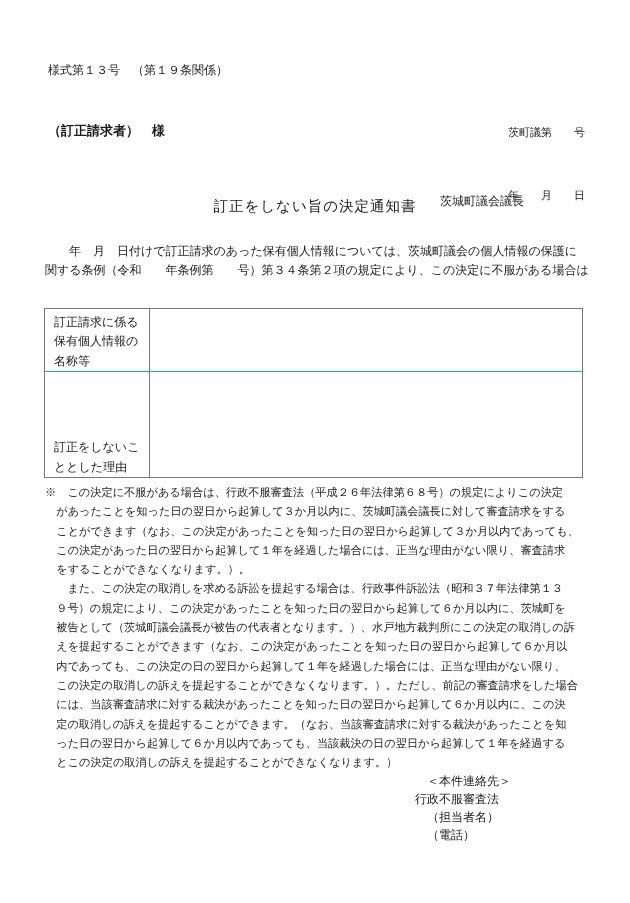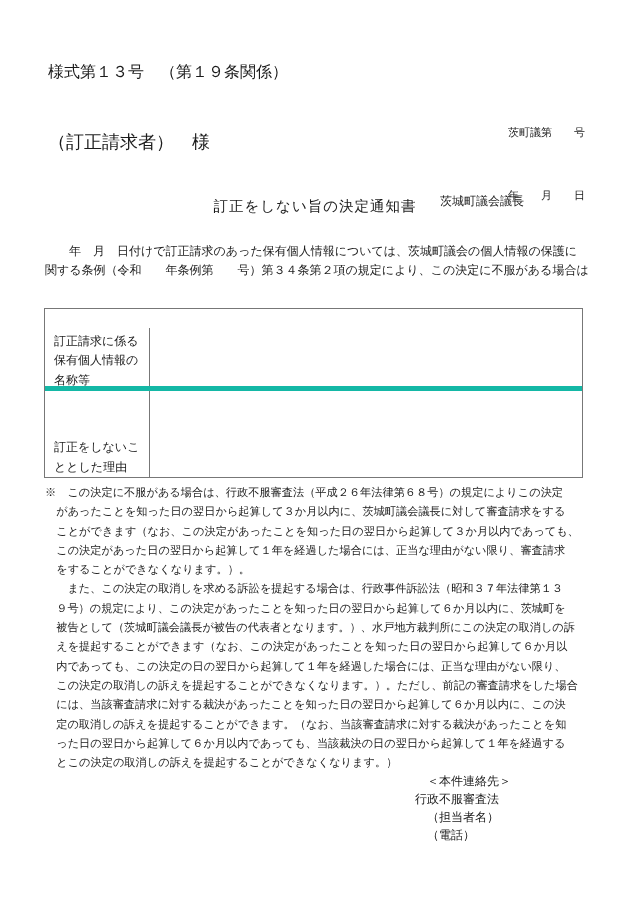--- a/index.html
+++ b/index.html
@@ -6,35 +6,35 @@
   .page {
     position:relative;
     width:630px; height:903px;
     margin:0 auto;
     background:#ffffff;
     color:#1b1b1b;
     font-family:"Liberation Serif","DejaVu Serif",serif;
     overflow:hidden;
   }
   .abs { position:absolute; white-space:pre; }
-  #form-number   { left:48px;  top:62px;  font-size:16px; }
+  #form-number   { left:48px;  top:62px;  font-size:12px; }
   #doc-number    { right:45px; top:80px;  font-size:11px; line-height:21px; text-align:right; }
-  #addressee     { left:48px;  top:130px; font-size:18px; }
+  #addressee     { left:48px;  top:122px; font-size:13px;font-weight:bold; }
   #sender        { left:440px; top:146px; font-size:12px;margin-top:47px; }
   #doc-title     { left:0; right:0; top:197px; font-size:14.5px; letter-spacing:1px; text-align:center; }
   #body-text     { left:45px;  top:242px; font-size:12px; line-height:19.3px; }
   #form-table {
     position:absolute; left:44px; top:308px;
     width:539px; height:170px;
     border:1px solid #777;
     box-sizing:border-box;
     display:flex; flex-direction:column;
   }
   .t-row { display:flex; box-sizing:border-box; }
-  .t-row.first { height:63px; border-bottom:5px solid #14b8a6;margin-top:19px; }
+  .t-row.first { height:63px; border-bottom:1px solid #14b8a6; }
   .t-row.second { flex:1; }
   .t-label {
     width:105px; box-sizing:border-box;
     border-right:1px solid #777;
     font-size:12px; line-height:19.3px;
     padding:4px 4px 0 9px;
     white-space:pre;
   }
   .t-label.centered { display:flex; align-items:flex-end; padding-top:0; }
   .t-value { flex:1; }

